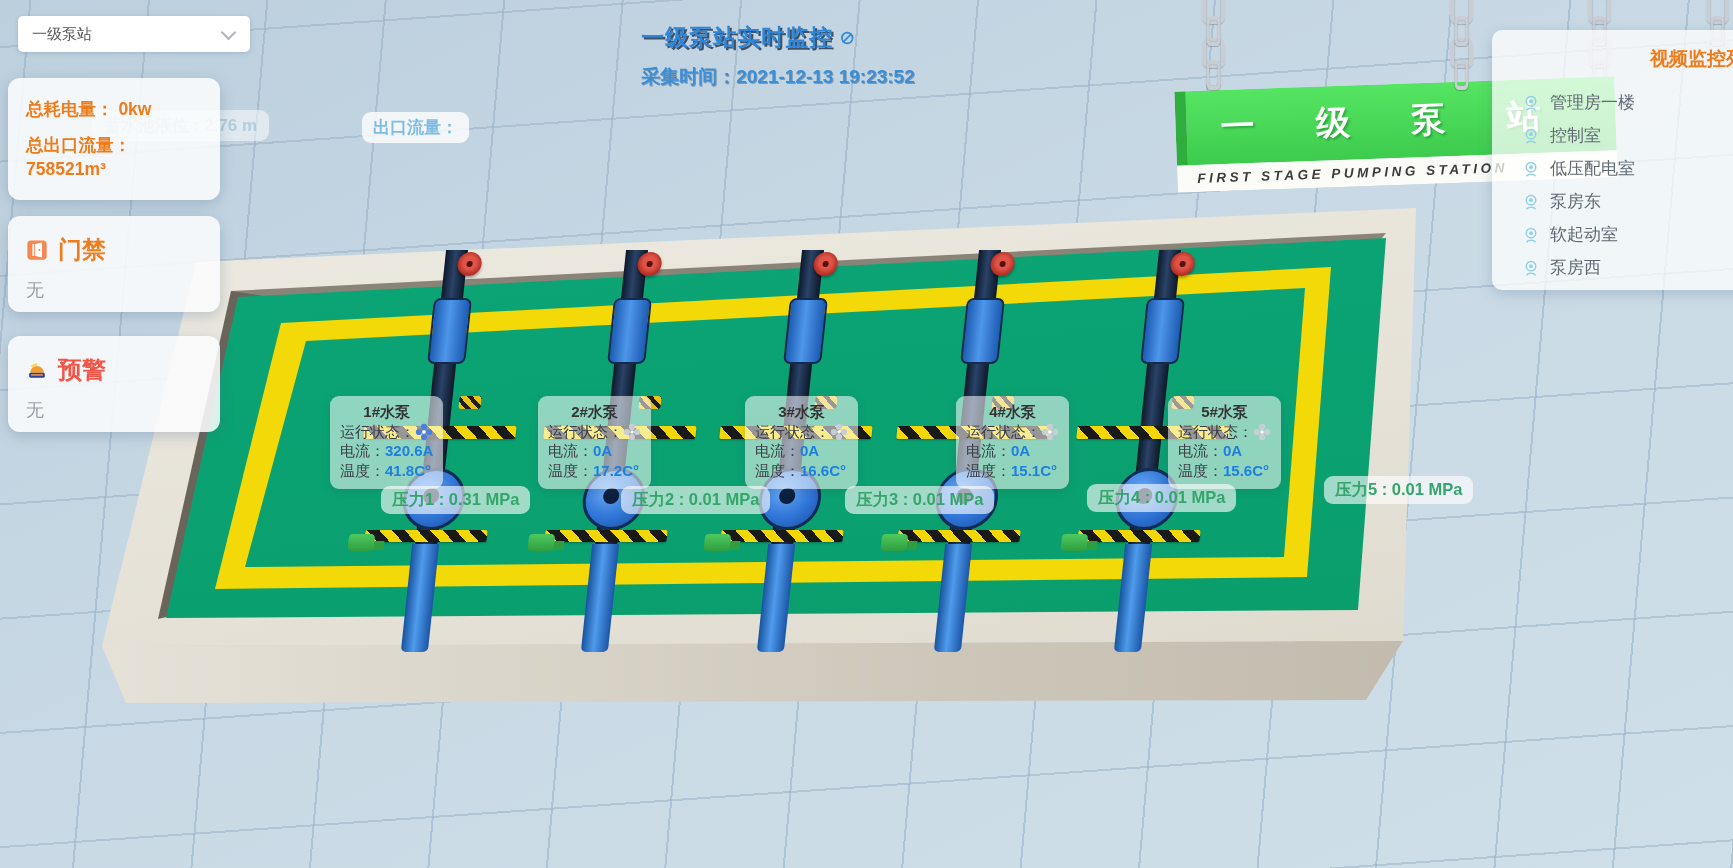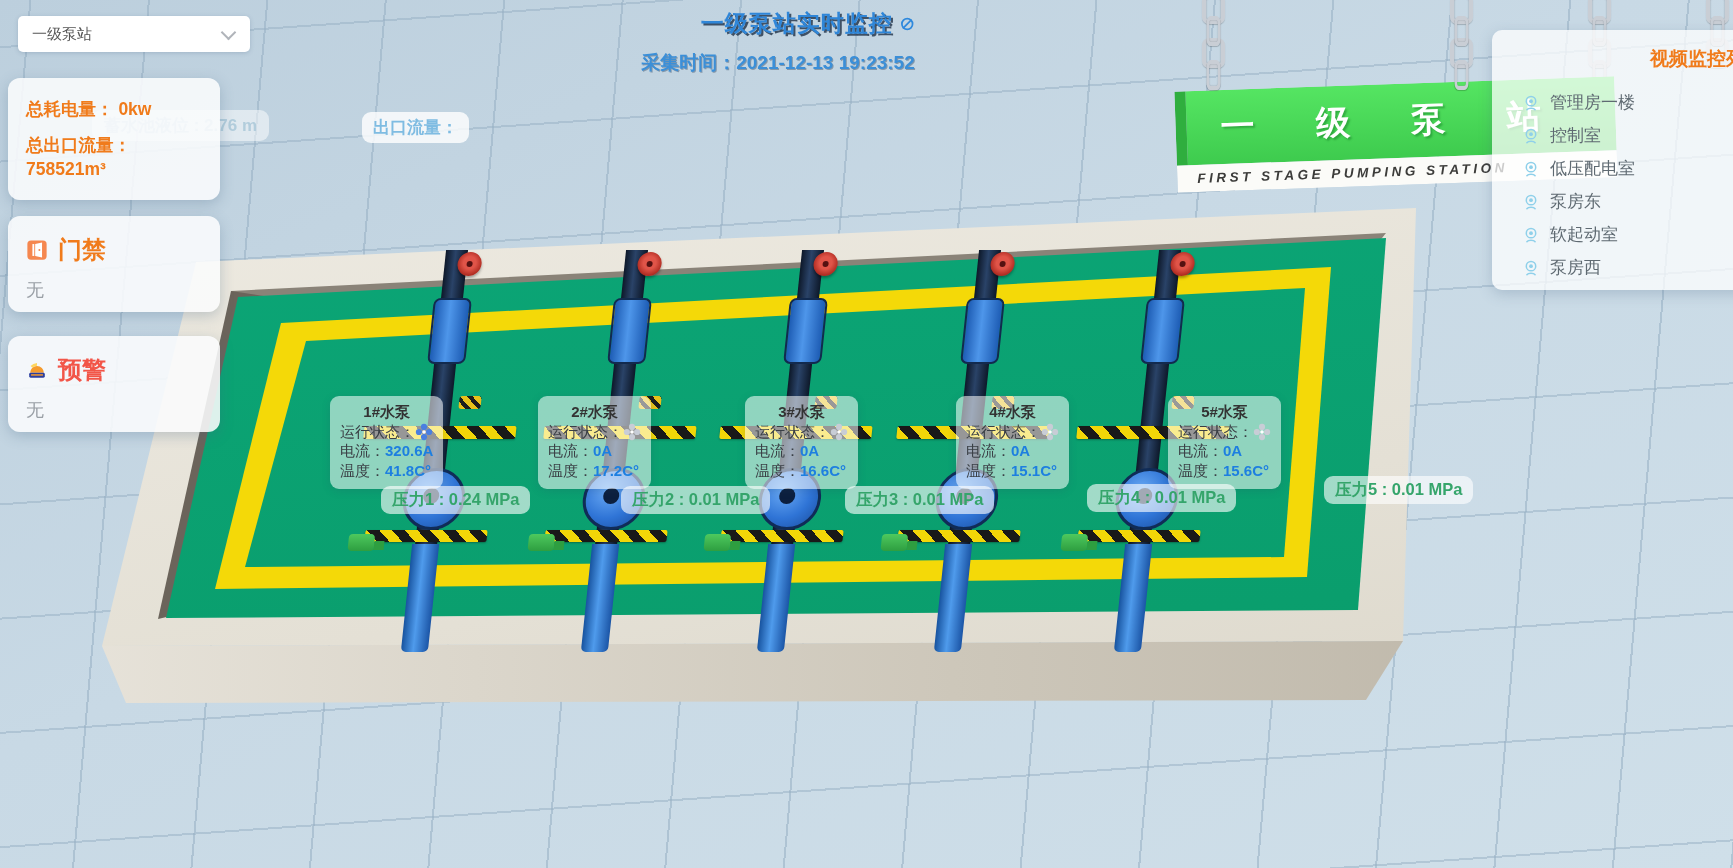--- a/index.html
+++ b/index.html
@@ -58,21 +58,21 @@
   .p1{left:330px}.p2{left:538px}.p3{left:745px}.p4{left:956px}.p5{left:1168px}
   .pressure-pill{position:absolute;padding:3px 11px;border-radius:9px;z-index:10;
     background:rgba(255,255,255,.62);color:#35a56b;font-weight:bold;font-size:16.5px;white-space:nowrap;}
   .pr1{left:381px;top:486px}.pr2{left:621px;top:486px}.pr3{left:845px;top:486px}
   .pr4{left:1087px;top:484px}.pr5{left:1324px;top:476px}
   .level-pill{position:absolute;left:92px;top:110px;padding:4px 12px;border-radius:9px;z-index:5;
     background:rgba(255,255,255,.5);color:#b2cddc;font-weight:bold;font-size:17px;white-space:nowrap;}
   .flow-pill{position:absolute;left:362px;top:112px;padding:4px 11px;border-radius:9px;z-index:6;
     background:rgba(255,255,255,.8);color:#7fbce2;font-weight:bold;font-size:17px;}
   
-  .title-wrap{position:absolute;left:778px;top:8px;transform:translateX(-50%);text-align:right;z-index:21;white-space:nowrap;}
+  .title-wrap{position:absolute;left:778px;top:22px;transform:translateX(-50%);text-align:left;z-index:21;white-space:nowrap;}
   .main-title{font-size:23px;font-weight:bold;color:#2f86d8;letter-spacing:1px;
     text-shadow:2px 2px 0 rgba(30,48,70,.8);}
   .eye-icon{display:inline-block;width:16px;height:16px;margin-left:6px;color:#2f89dd;vertical-align:-1px;}
   .sub-title{margin-top:11px;font-size:19px;font-weight:bold;color:#3b8fd8;text-shadow:1px 1px 0 rgba(40,60,85,.4);}
   
   .panel{position:absolute;left:8px;width:212px;border-radius:12px;z-index:20;
     background:rgba(250,252,253,.88);box-shadow:0 4px 14px rgba(70,100,130,.28);}
   .dropdown{position:absolute;left:18px;top:16px;width:232px;height:36px;border-radius:5px;background:#fff;
     box-shadow:0 1px 4px rgba(70,100,130,.25);display:flex;align-items:center;z-index:21;cursor:pointer;}
   .dropdown .dd-text{flex:1;padding-left:14px;font-size:15px;color:#555;}
@@ -269,21 +269,21 @@
             <circle cx="12" cy="5.2" r="4.1"></circle>
             <circle cx="18.8" cy="12" r="4.1"></circle>
             <circle cx="12" cy="18.8" r="4.1"></circle>
             <circle cx="5.2" cy="12" r="4.1"></circle>
             <circle cx="12" cy="12" r="2.4" fill="#fff"></circle>
           </svg></span></div>
     <div><span>电流：</span><span class="val">0A</span></div>
     <div><span>温度：</span><span class="val">15.6C°</span></div>
   </div>
 
-  <div class="pressure-pill pr1">压力1 : 0.24 MPa</div>
+  <div class="pressure-pill pr1">压力1 : 0.31 MPa</div>
   <div class="pressure-pill pr2">压力2 : 0.01 MPa</div>
   <div class="pressure-pill pr3">压力3 : 0.01 MPa</div>
   <div class="pressure-pill pr4">压力4 : 0.01 MPa</div>
   <div class="pressure-pill pr5">压力5 : 0.01 MPa</div>
 
   <div class="title-wrap">
     <div class="main-title"><span>一级泵站实时监控</span><span class="eye-icon"><svg viewBox="0 0 24 24" width="16" height="16">
             <circle cx="12" cy="12" r="8" fill="none" stroke="currentColor" stroke-width="2.6"></circle>
             <line x1="5.5" y1="18.5" x2="18.5" y2="5.5" stroke="currentColor" stroke-width="2.6"></line>
           </svg></span></div>

